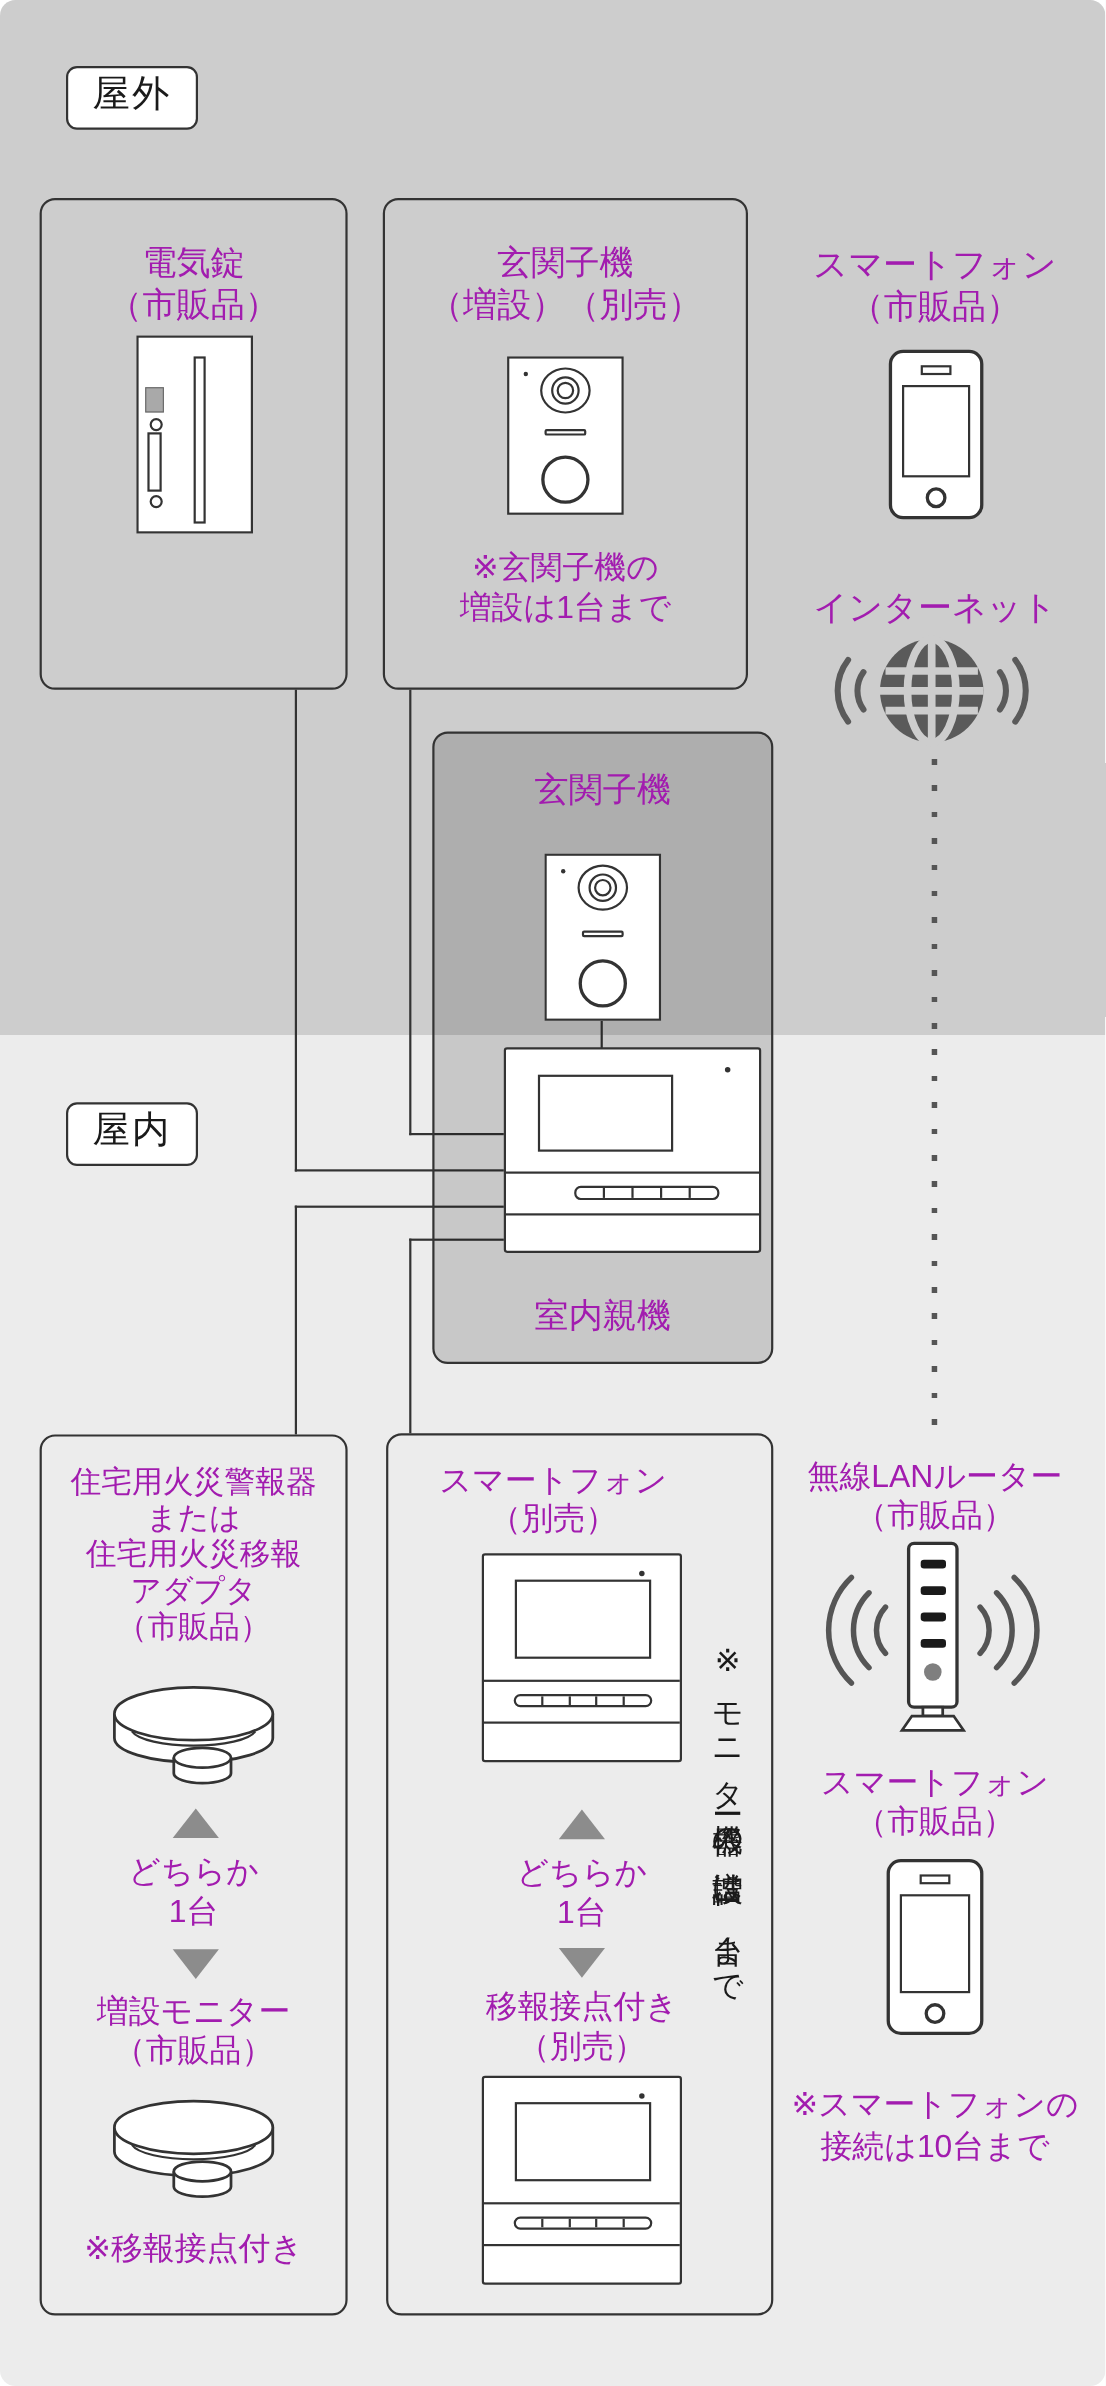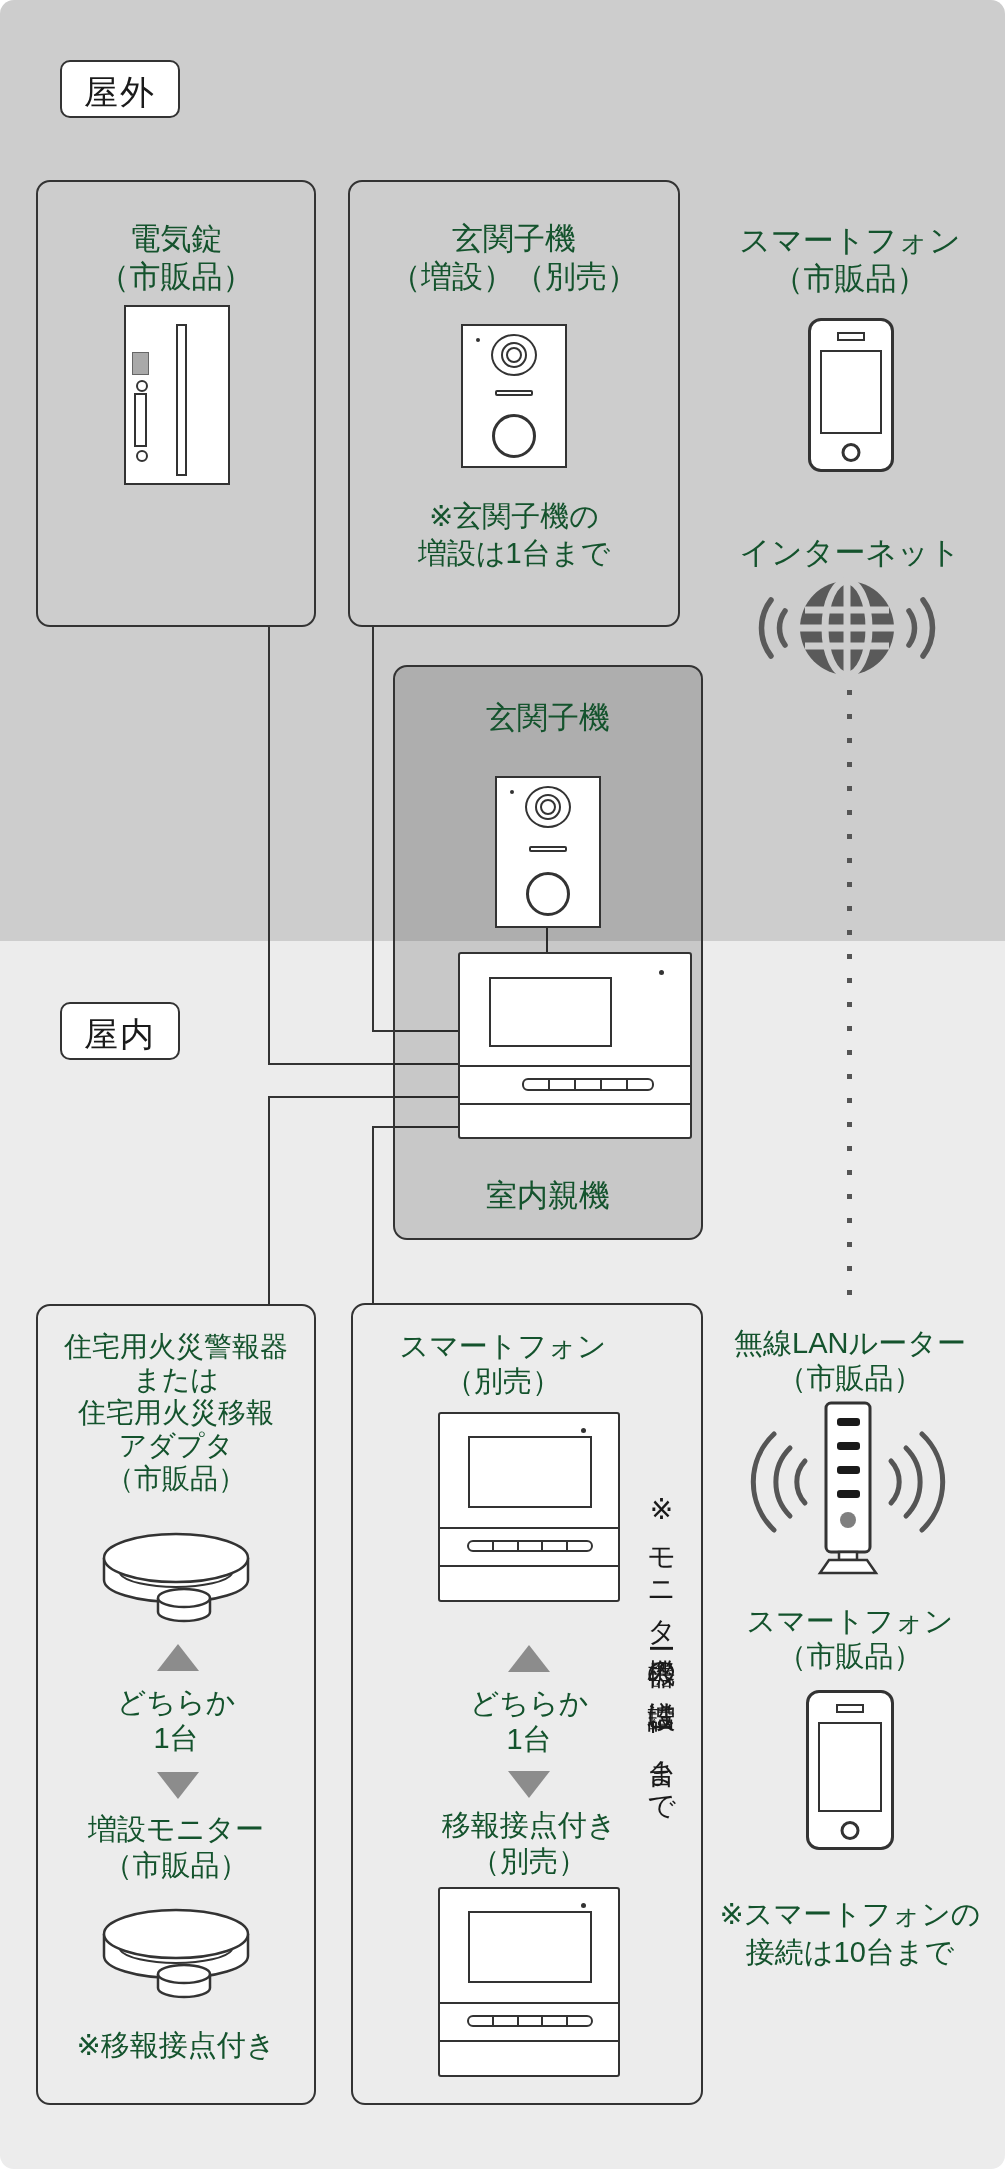--- a/index.html
+++ b/index.html
@@ -5,24 +5,24 @@
   html,body{margin:0;padding:0;background:#fff;}
   .canvas{
     position:relative;width:1005px;height:2169px;overflow:hidden;background:#fff;
     font-family:"Liberation Sans","DejaVu Sans",sans-serif;color:#1a1a1a;
   }
   .zone{position:absolute;left:0;width:1005px;}
   .zone-outdoor{top:0;height:941px;background:#cdcdcd;border-radius:14px 14px 0 0;}
   .zone-indoor{top:941px;height:1228px;background:#ececec;border-radius:0 0 14px 14px;}
   .zone-label{
     position:absolute;width:120px;height:58px;background:#fff;border:2px solid #333;
-    border-radius:10px;display:flex;align-items:flex-end;justify-content:center;
+    border-radius:10px;display:flex;align-items:flex-start;justify-content:center;
     font-size:34px;letter-spacing:2px;box-sizing:border-box;
   }
-  .txt{position:absolute;text-align:center;line-height:1.22;color:#14532d;}
+  .txt{position:absolute;text-align:center;line-height:1.22;color:#a21caf;}
   .box{position:absolute;border:2px solid #333;border-radius:14px;box-sizing:border-box;background:transparent;}
   .box-dark{background:rgba(0,0,0,0.15);}
   .hline,.vline{position:absolute;background:#333;}
   .hline{height:2px;} .vline{width:2px;}
   .dotline{
     position:absolute;width:5px;
     background-image:repeating-linear-gradient(to bottom,#555 0 5px,transparent 5px 24px);
   }
   
   .lock{position:absolute;background:#fff;border:2px solid #333;box-sizing:border-box;}

